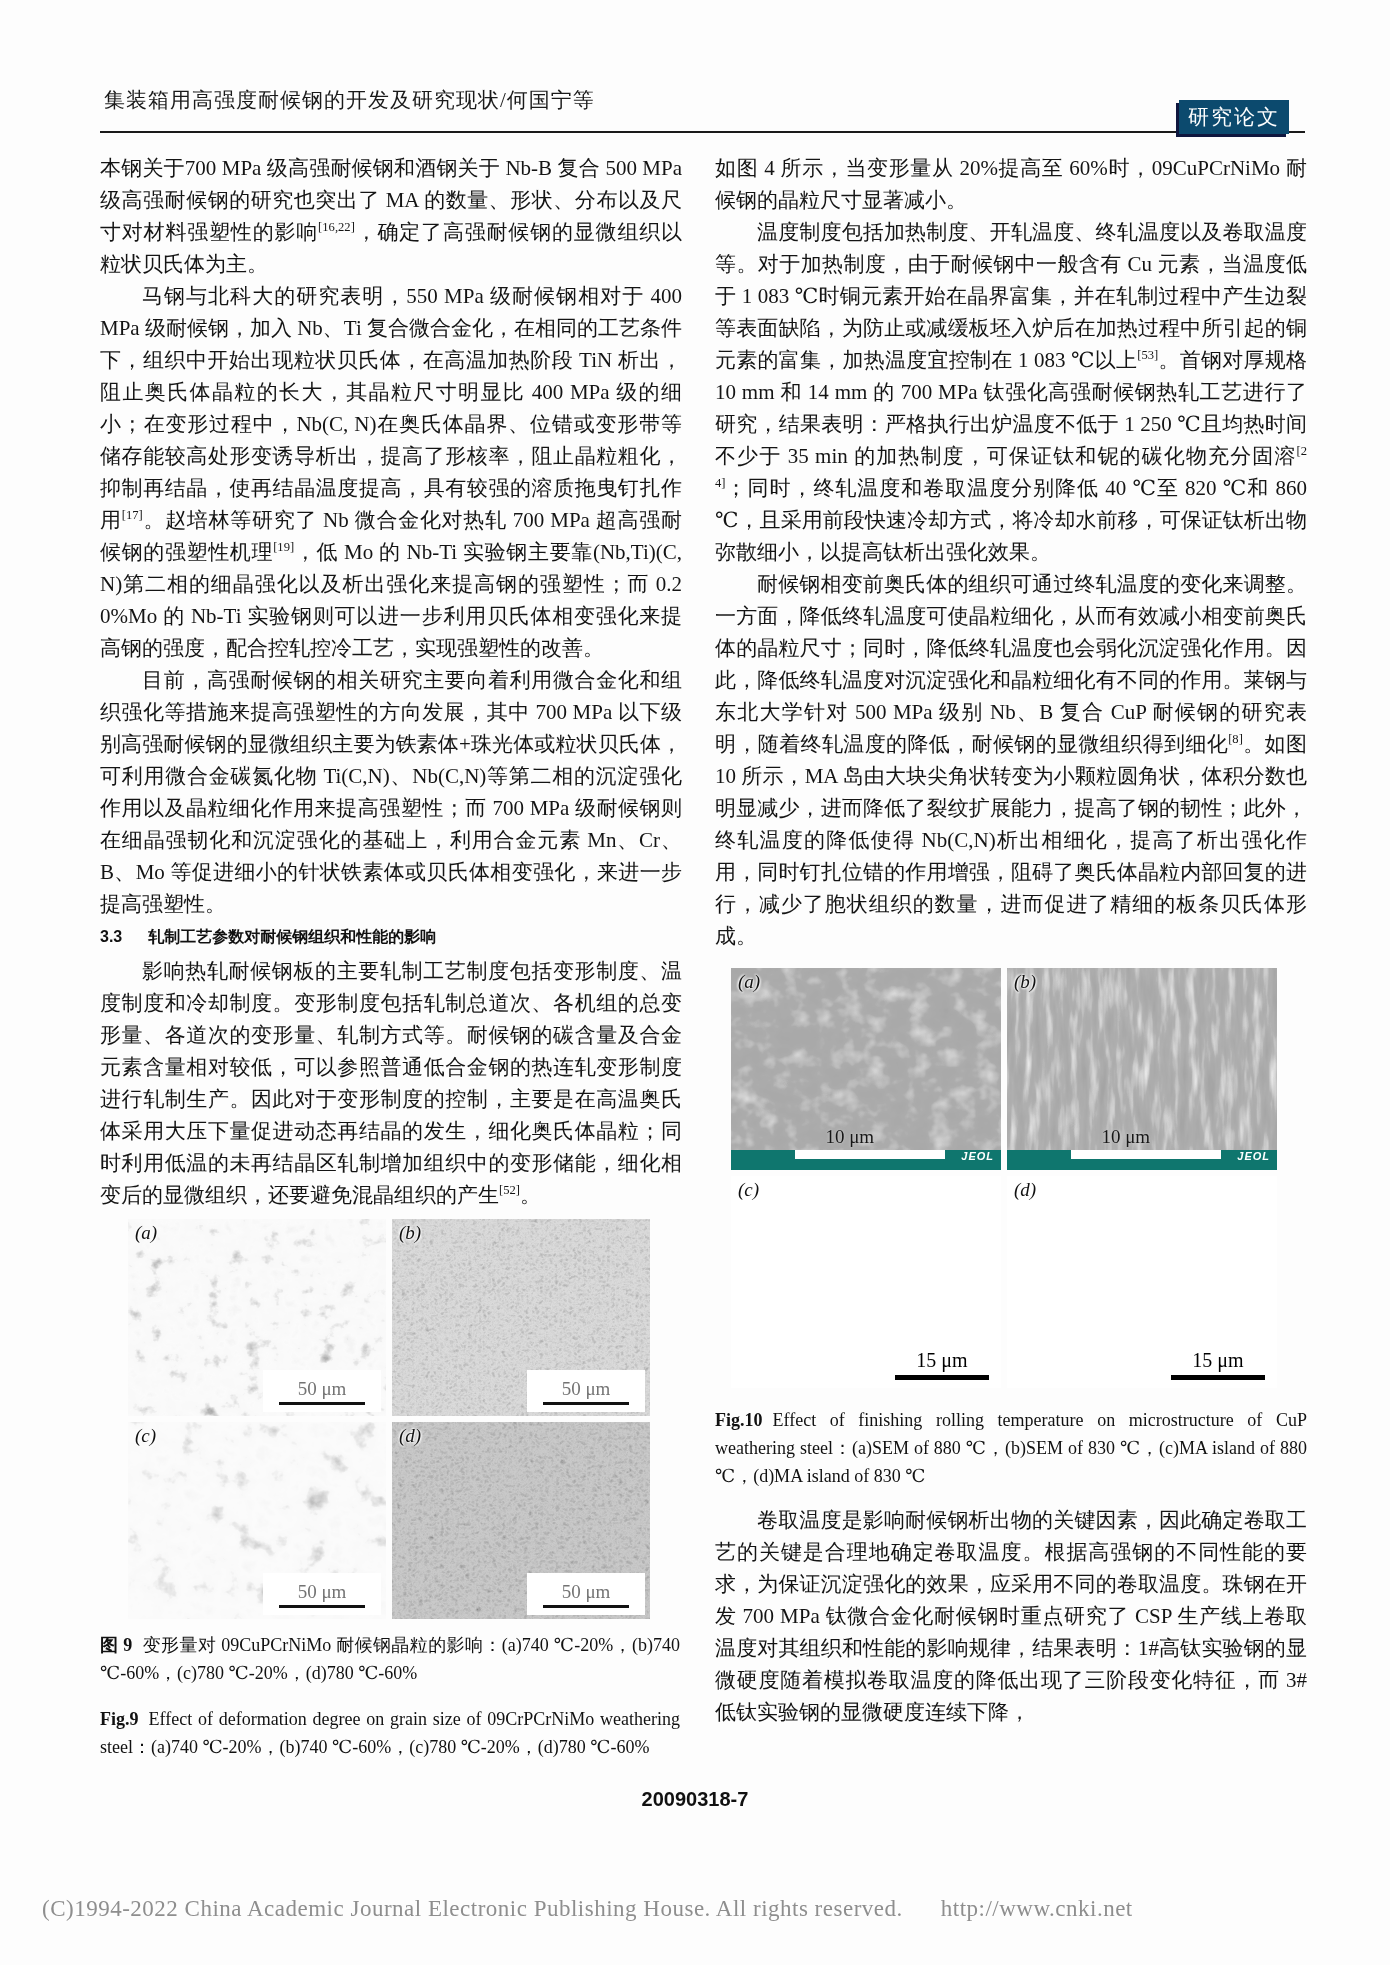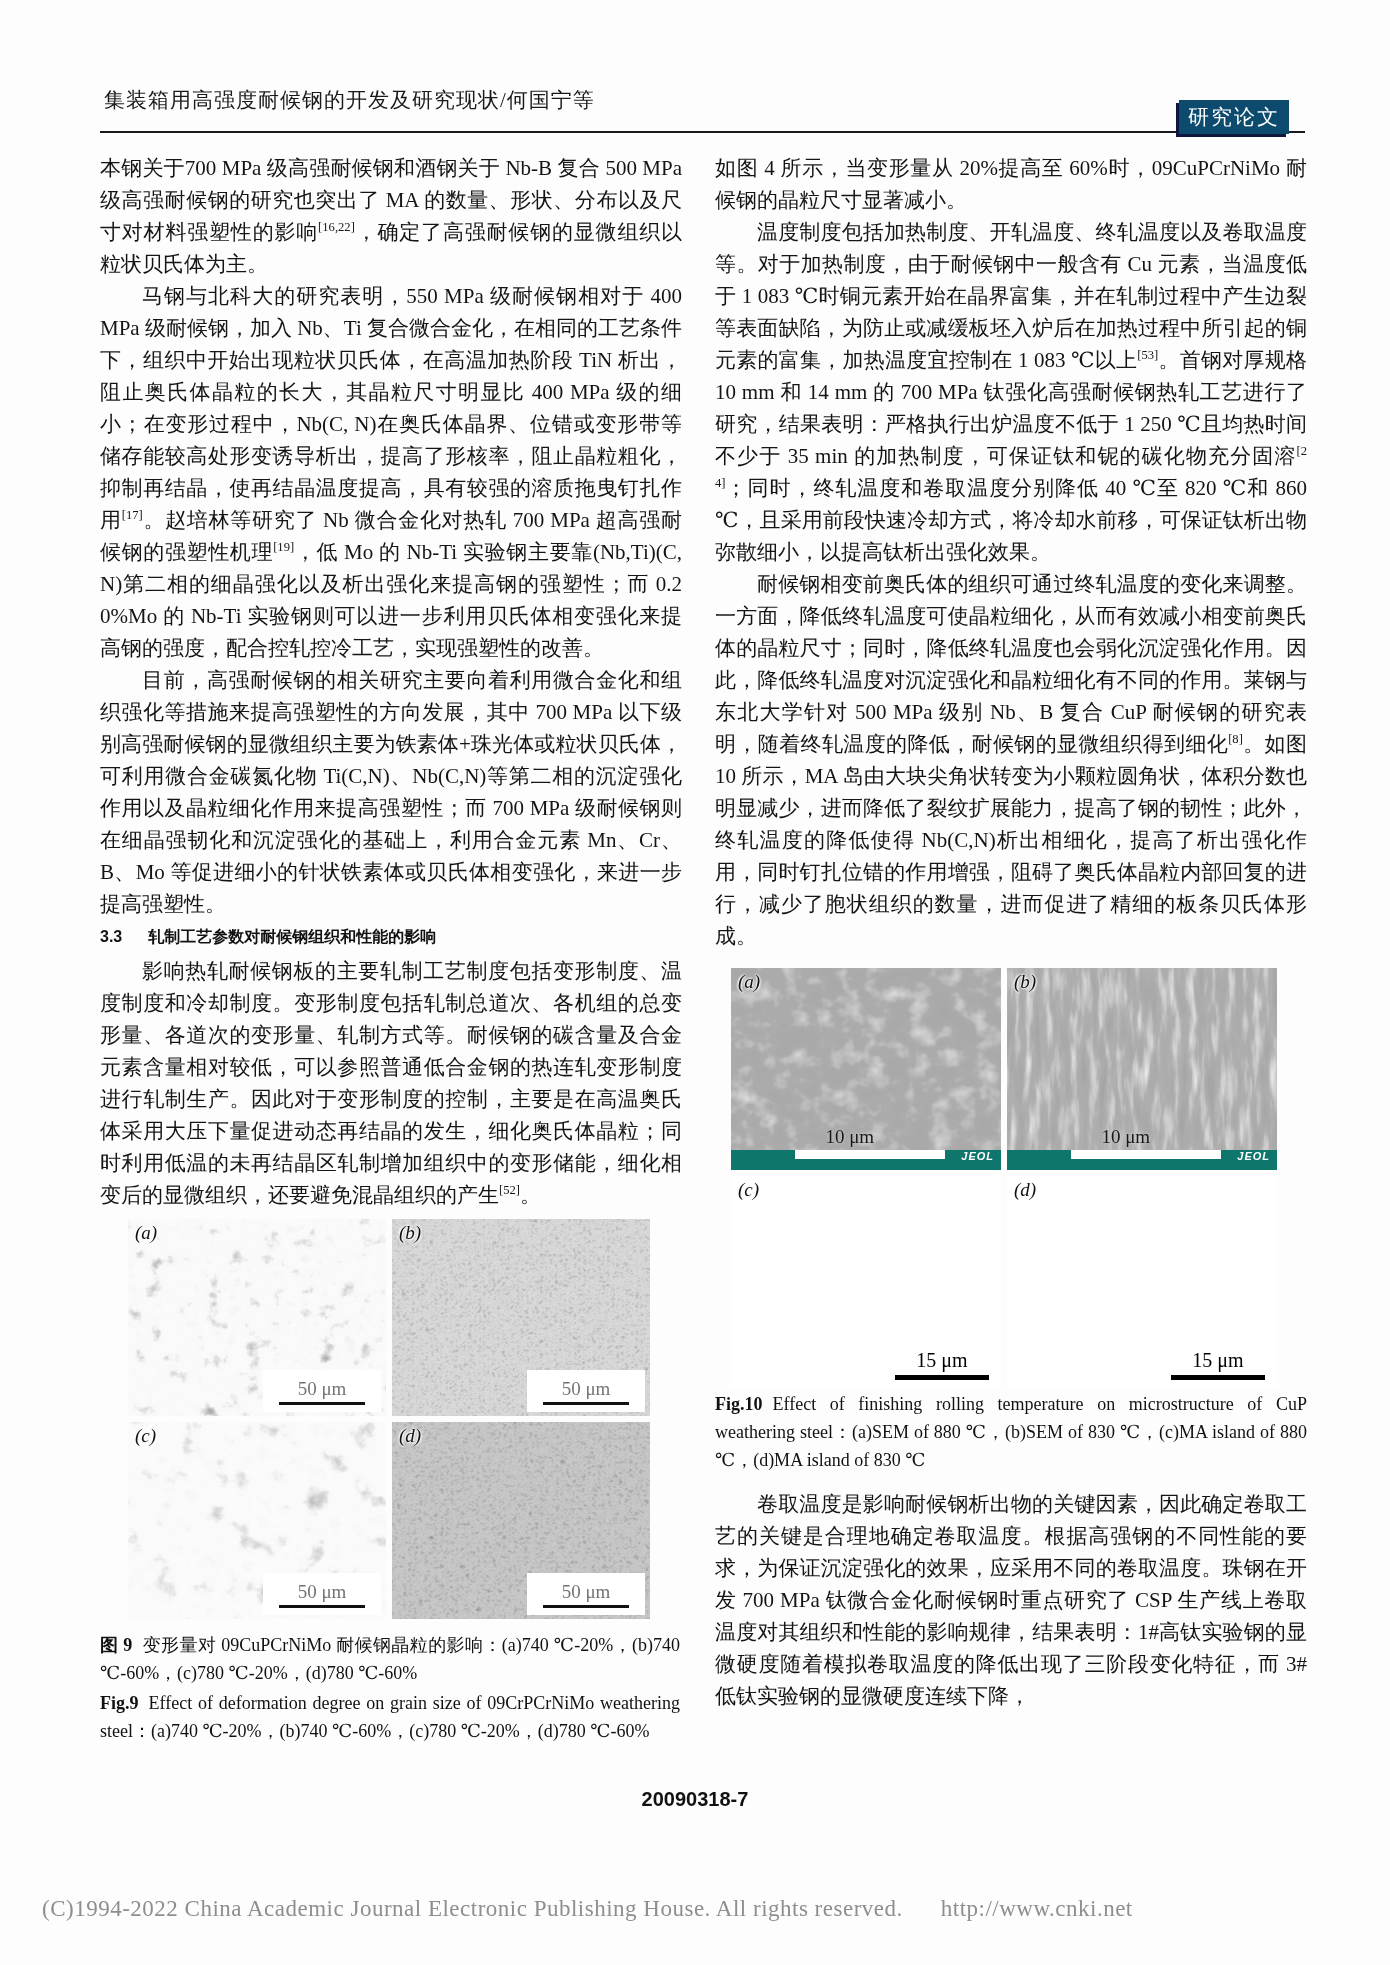--- a/index.html
+++ b/index.html
@@ -55,21 +55,21 @@
     font-family:"Liberation Sans","DejaVu Sans",sans-serif;letter-spacing:1px;
   }
   .semscale{
     position:absolute;bottom:22px;left:44%;transform:translateX(-50%);
     font-size:19px;color:#161616;text-shadow:0 0 2px #cfcfcf,0 0 4px #bdbdbd;
   }
   .sb10{position:absolute;right:12px;bottom:8px;text-align:center;font-size:20px;color:#000;}
   .sb10 .bar{width:94px;height:5px;background:#000;margin-top:3px;}
   .cap{font-size:18px;line-height:28px;text-align:justify;margin-top:12px;color:#111;}
   .cap .clabel{font-weight:bold;margin-right:10px;}
-  .cap.en{margin-top:2px;}
+  .cap.en{margin-top:18px;}
   
   .t9a{filter:brightness(1.04);}
   .t9b{filter:brightness(1.0) contrast(0.95);}
   .t9c{filter:brightness(1.06);}
   .t9d{filter:brightness(0.94);}
   .t10a{filter:contrast(1.05);}
   .t10b{filter:contrast(1.05);}
   .pagenum{
     position:absolute;top:1788px;left:0;width:100%;text-align:center;
     font-family:"Liberation Sans","DejaVu Sans",sans-serif;font-weight:bold;font-size:20px;color:#111;

